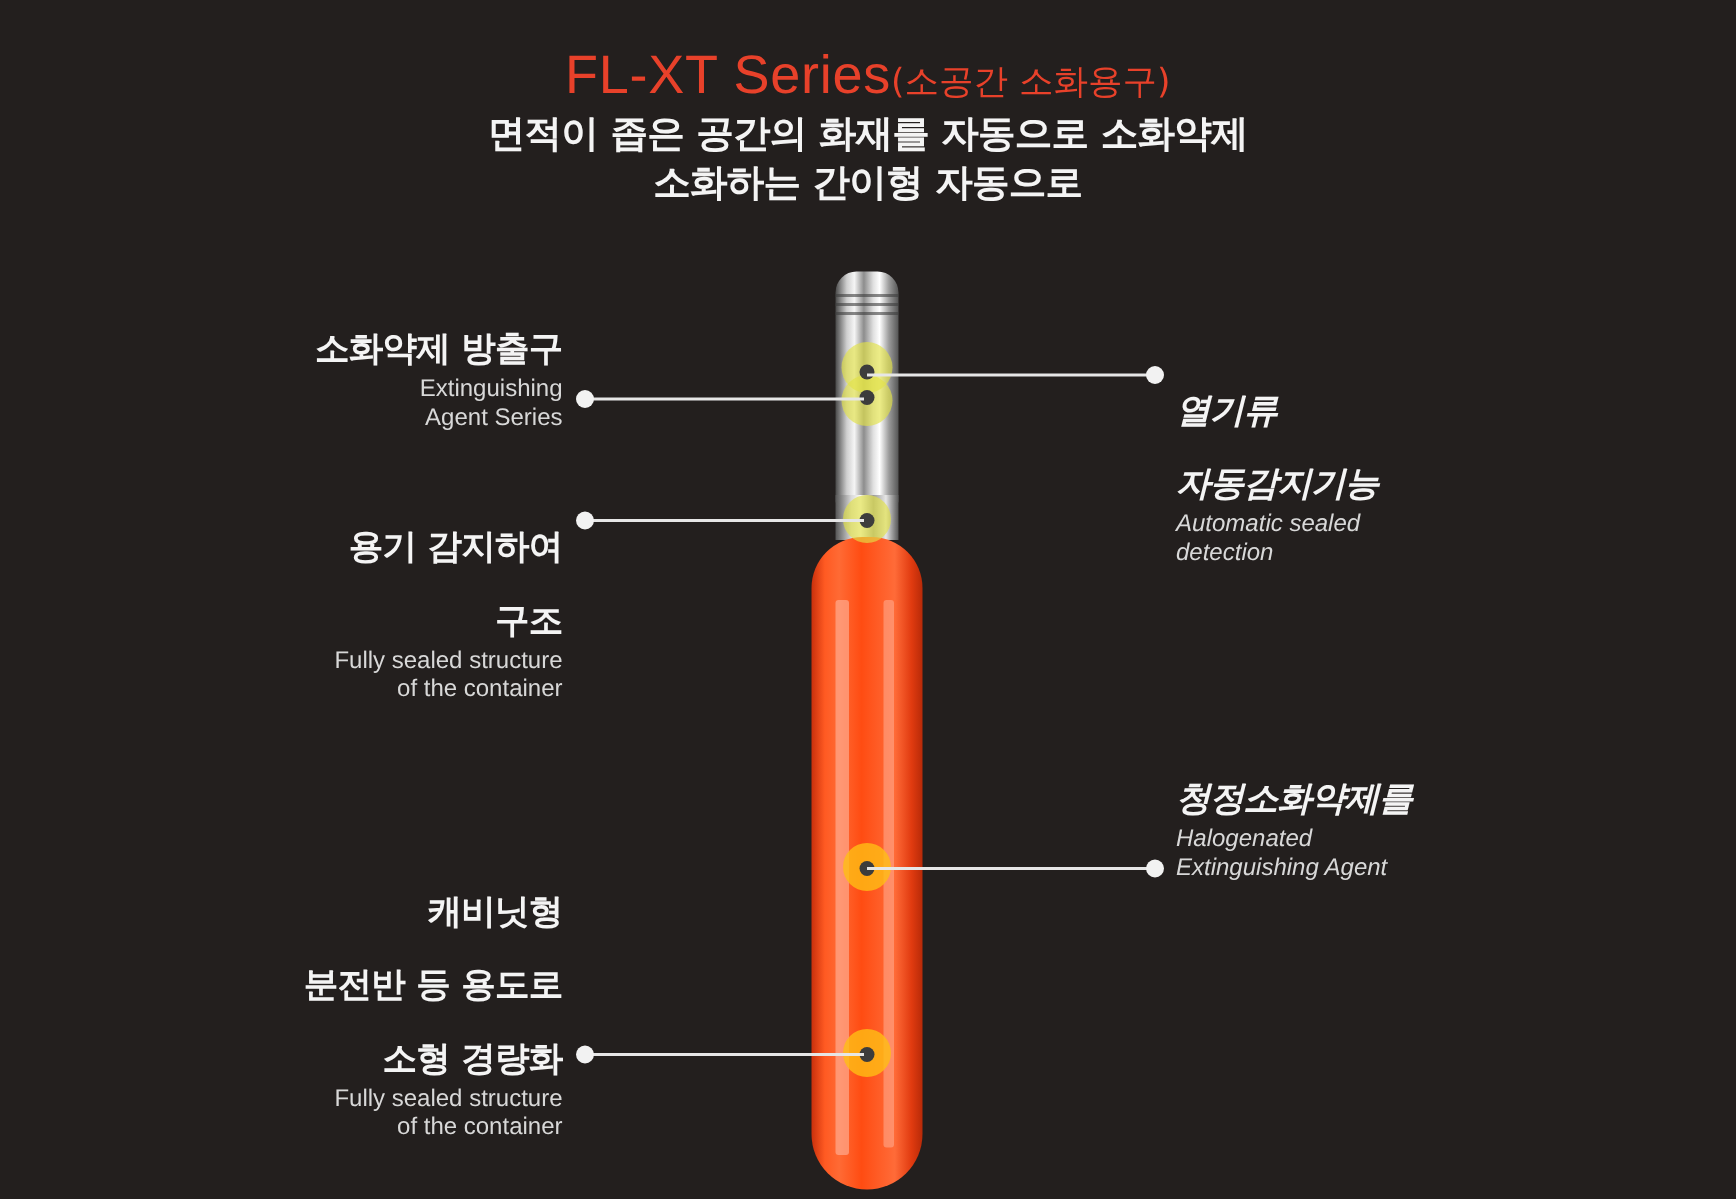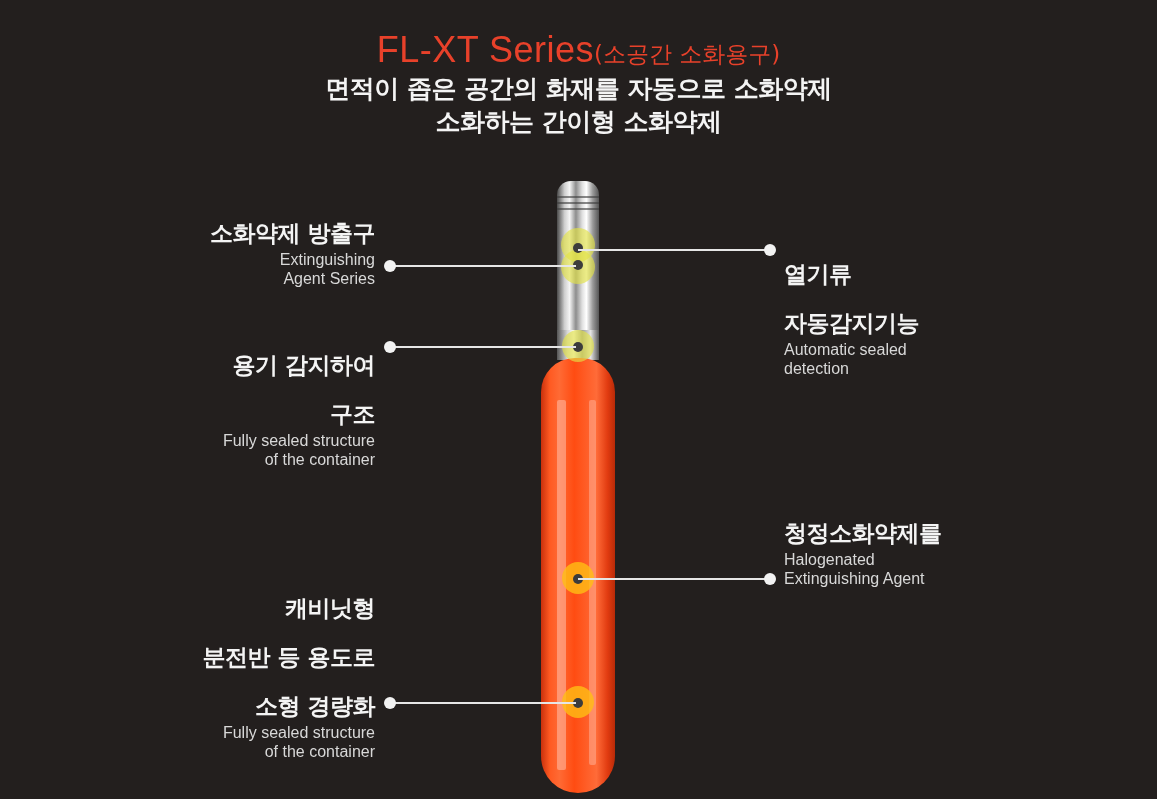--- a/index.html
+++ b/index.html
@@ -13,21 +13,21 @@
   .header { position: absolute; left: 0; top: 28px; width: 1157px; text-align: center; }
   .title-row { line-height: 44px; height: 44px; }
   .title-main { color: #e8412a; font-size: 36px; font-family: "Liberation Sans", sans-serif; letter-spacing: 0.5px; }
   .title-sub { color: #e8412a; font-size: 23px; font-weight: normal; }
   .subtitle { font-size: 25px; font-weight: bold; line-height: 33px; color: #f4f4f4; letter-spacing: -0.5px; }
 
   .callout { position: absolute; }
   .ko { font-weight: bold; font-size: 23px; line-height: 33px; color: #f4f4f4; letter-spacing: -0.5px; margin-top: 16px; }
   .en { font-family: "Liberation Sans", sans-serif; font-size: 16px; line-height: 19px; color: #d8d8d8; }
   .left { text-align: right; }
-  .right { text-align: left; }
+  .right { text-align: left; font-style: italic; }
 
   .line { position: absolute; height: 2px; background: #e6e6e6; }
   .dot { position: absolute; width: 12px; height: 12px; border-radius: 50%; background: #f2f2f2; }
 
   
   .ext { position: absolute; left: 0; top: 0; }
   .cap {
     position: absolute; left: 557px; top: 181px; width: 42px; height: 155px;
     border-radius: 14px 14px 2px 2px;
     background: linear-gradient(90deg, #4a4a4a 0%, #cfcfcf 18%, #f5f5f5 30%, #8d8d8d 45%, #e0e0e0 60%, #ffffff 70%, #9a9a9a 85%, #555 100%);
@@ -51,21 +51,21 @@
   .pin { position: absolute; width: 10px; height: 10px; border-radius: 50%; background: #3c3c3c; }
 </style>
 </head>
 <body>
 
 <div class="header">
   <div class="title-row">
     <span class="title-main">FL-XT Series</span><span class="title-sub">(소공간 소화용구)</span>
   </div>
   <div class="subtitle">면적이 좁은 공간의 화재를 자동으로 소화약제</div>
-  <div class="subtitle">소화하는 간이형 소화약제</div>
+  <div class="subtitle">소화하는 간이형 자동으로</div>
 </div>
 
 <div class="ext">
   <div class="cap"></div>
   <div class="cap-ring" style="top:196px"></div>
   <div class="cap-ring" style="top:202px"></div>
   <div class="cap-ring" style="top:208px"></div>
   <div class="collar"></div>
   <div class="body-cyl"></div>
   <div class="shine1"></div>

